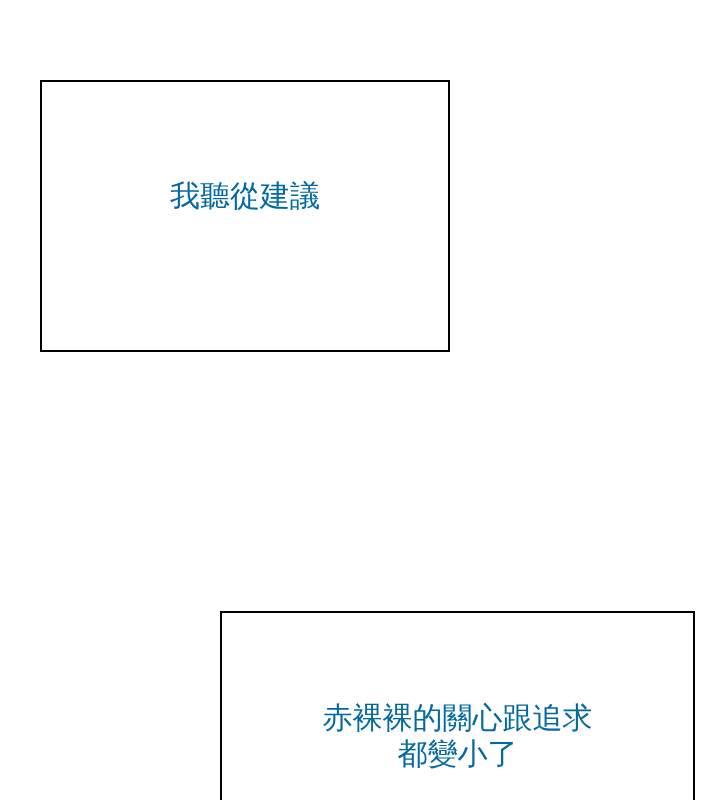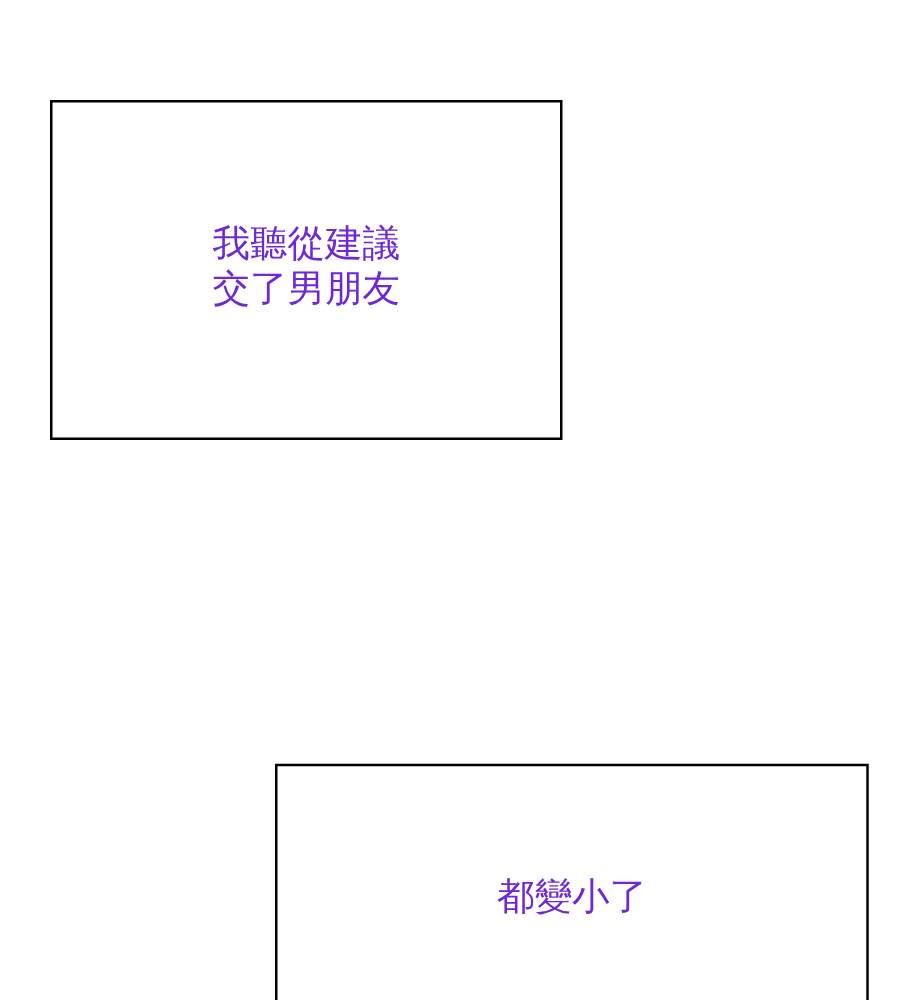--- a/index.html
+++ b/index.html
@@ -30,42 +30,42 @@
     left: 220px;
     top: 611px;
     width: 475px;
     height: 260px;
   }
   .caption {
     position: absolute;
     left: 0;
     right: 0;
     text-align: center;
-    color: #6d28d9;
+    color: #0369a1;
     font-size: 30px;
     line-height: 36px;
   }
   .panel-1 .caption {
     top: 96px;
   }
   .panel-2 .caption {
     top: 87px;
   }
   .caption .line {
     display: block;
     white-space: nowrap;
   }
 </style>
 </head>
 <body>
 
 <div class="panel panel-1">
   <div class="caption">
     <span class="line">我聽從建議</span>
-    <span class="line">交了男朋友</span>
   </div>
 </div>
 
 <div class="panel panel-2">
   <div class="caption">
+    <span class="line">赤裸裸的關心跟追求</span>
     <span class="line">都變小了</span>
   </div>
 </div>
 
 </body></html>

